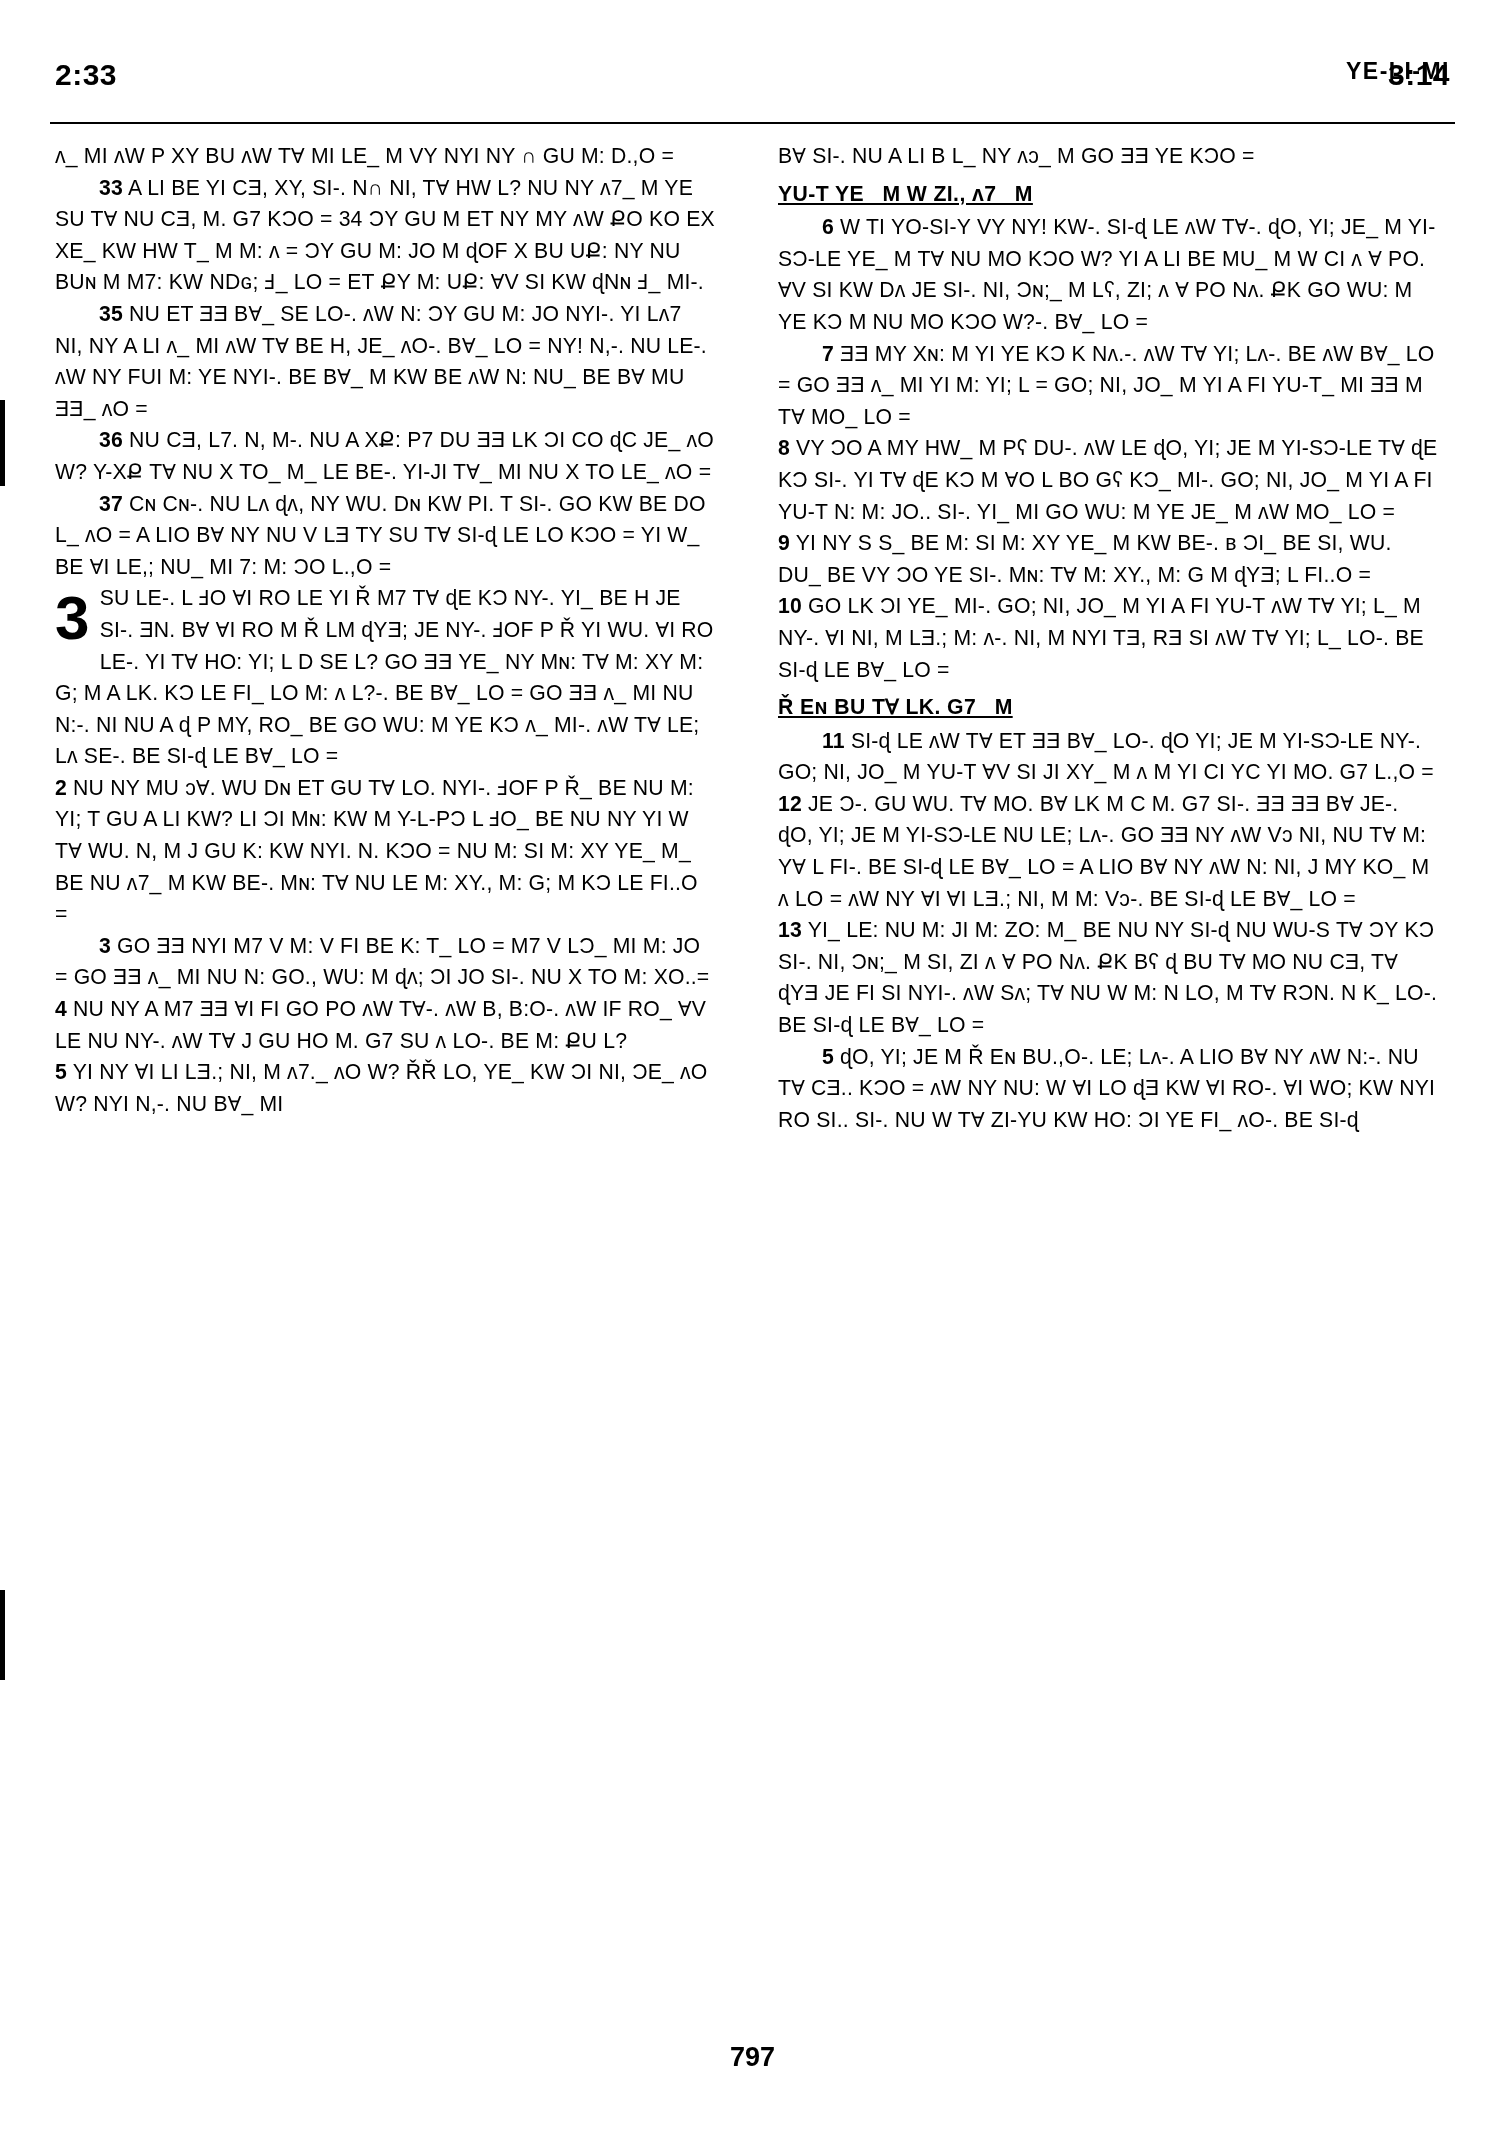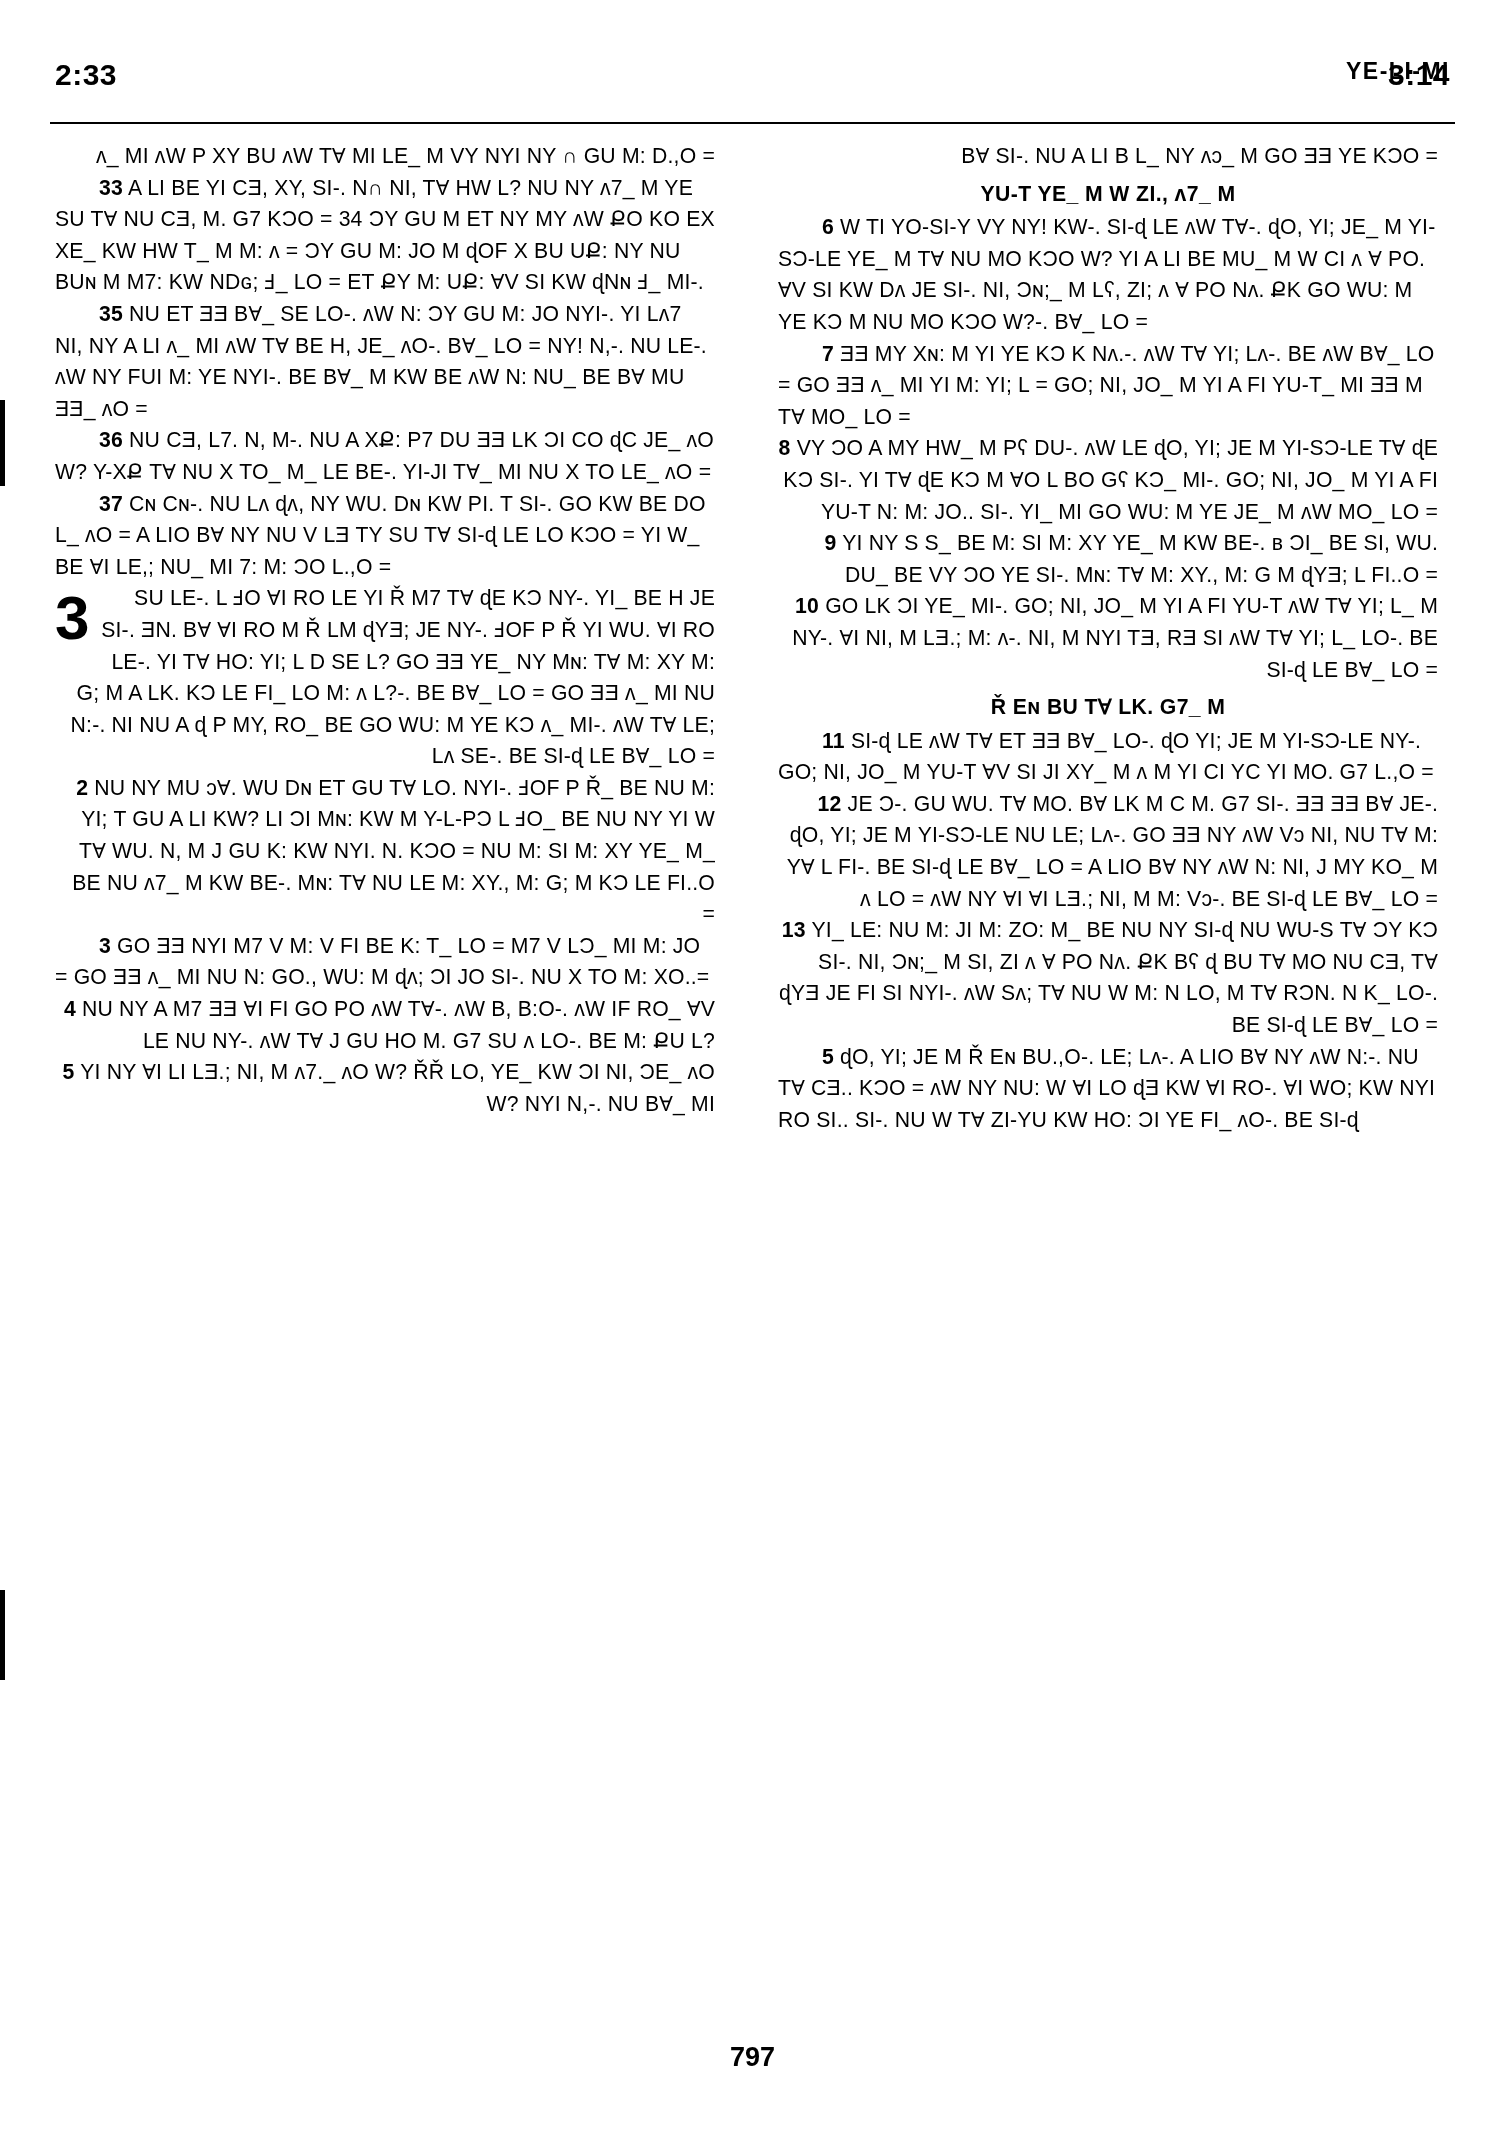--- a/index.html
+++ b/index.html
@@ -73,30 +73,30 @@
     letter-spacing: 0.2px;
   }
   .col-left { left: 0; }
   .col-right { left: 723px; }
 
   .para {
     margin: 0;
     text-indent: 44px;
     white-space: normal;
   }
-  .para.noindent { text-indent: 0; text-align: right; }
+  .para.noindent { text-indent: 0; }
   .vnum {
     font-weight: bold;
     margin-top: 20px;
   }
   .secthead {
-    text-align: center;
     font-weight: bold;
     margin: 6px 0 2px 0;
     letter-spacing: 0.4px;
+    text-decoration: underline;
   }
   
   .chapblock {
     position: relative;
     min-height: 64px;
   }
   .dropcap {
     float: left;
     font-size: 62px;
     line-height: 56px;

